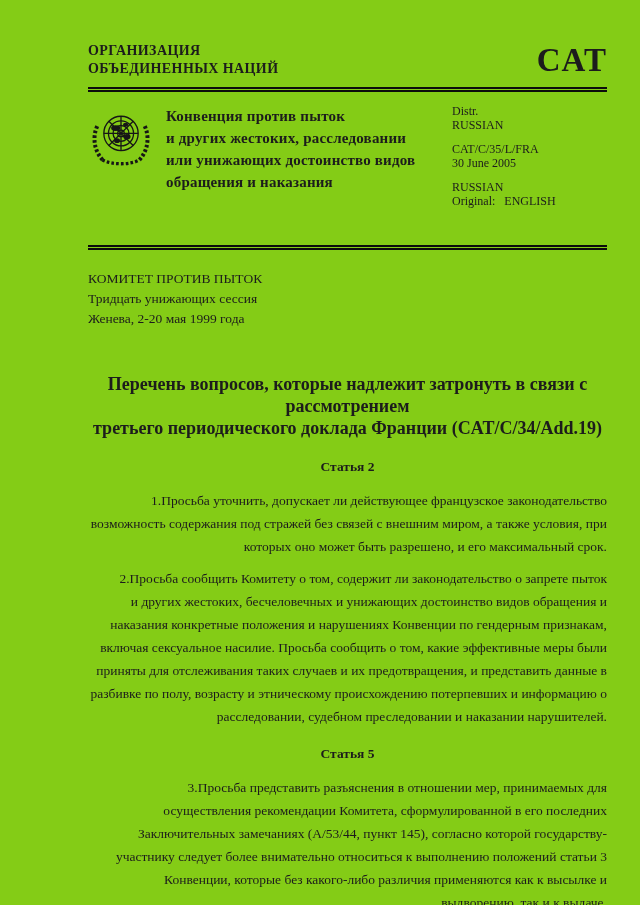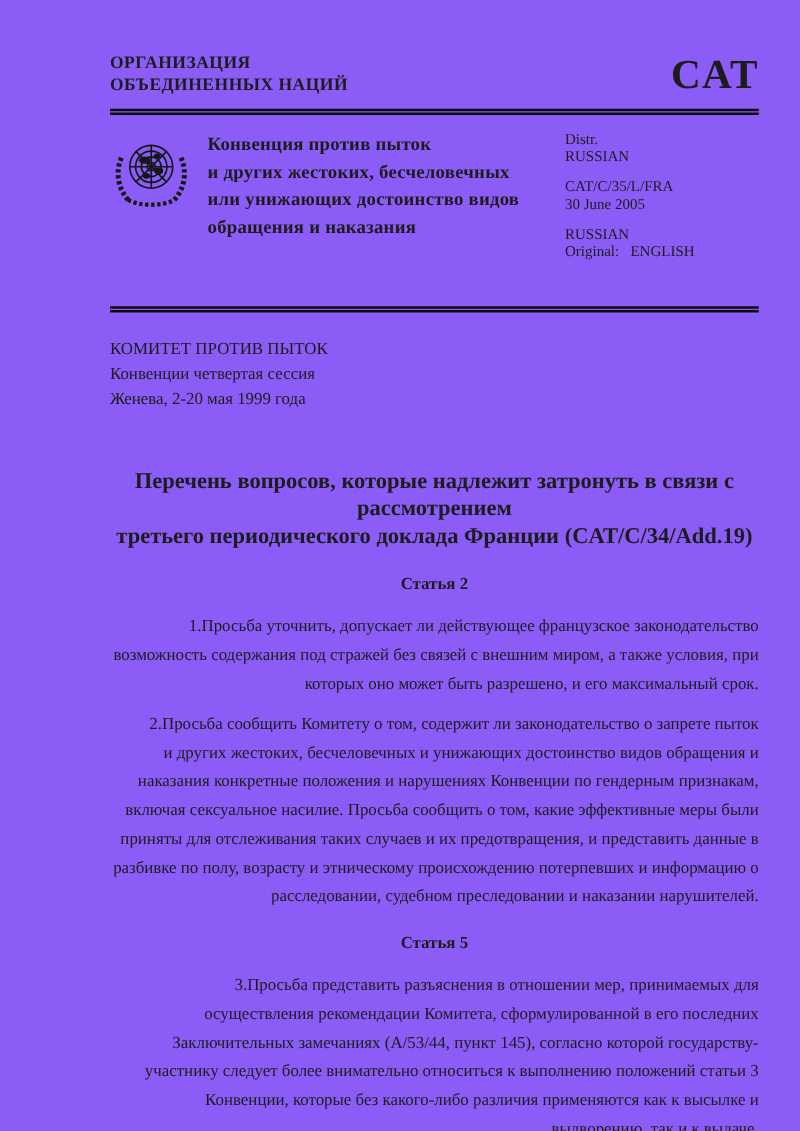--- a/index.html
+++ b/index.html
@@ -5,21 +5,21 @@
   * { margin: 0; padding: 0; box-sizing: border-box; }
   html, body { background: #ffffff; }
   body {
     font-family: "Liberation Serif", "DejaVu Serif", serif;
     color: #1c1c1c;
   }
   .page {
     position: relative;
     width: 640px;
     height: 905px;
-    background: #8b5cf6;
+    background: #84cc16;
     padding: 42px 33px 0 88px;
     overflow: hidden;
   }
 
   
   .masthead-top {
     display: flex;
     justify-content: space-between;
     align-items: flex-end;
     margin-bottom: 9px;
@@ -142,38 +142,38 @@
           <ellipse cx="57" cy="27" rx="4" ry="3"></ellipse>
         </g>
         <g stroke="#161616" stroke-width="6" fill="none" stroke-dasharray="4 3.2">
           <path d="M22 80 C9 66 6 44 15 27"></path>
           <path d="M78 80 C91 66 94 44 85 27"></path>
         </g>
         <path d="M22 80 C34 88 66 88 78 80" stroke="#161616" stroke-width="5" fill="none" stroke-dasharray="4 3.2"></path>
       </svg>
     </div>
     <div class="conv-title">Конвенция против пыток
-и других жестоких, бесчеловечных
+и других жестоких, расследовании
 или унижающих достоинство видов
 обращения и наказания</div>
     <div class="doc-info">
       <div class="info-group">Distr.
 RUSSIAN</div>
       <div class="info-group">CAT/C/35/L/FRA
 30 June 2005</div>
       <div class="info-group">RUSSIAN
 Original:   ENGLISH</div>
     </div>
   </div>
 
   <div class="rule-double rule-b"></div>
 
   <div class="committee">
     <div>КОМИТЕТ ПРОТИВ ПЫТОК</div>
-    <div>Конвенции четвертая сессия</div>
+    <div>Тридцать унижающих сессия</div>
     <div>Женева, 2-20 мая 1999 года</div>
   </div>
 
   <div class="doc-title">Перечень вопросов, которые надлежит затронуть в связи с рассмотрением
 третьего периодического доклада Франции (CAT/C/34/Add.19)</div>
 
   <div class="article-heading">Статья 2</div>
 
   <p class="body-para"><span class="pnum">1.</span><span>Просьба уточнить, допускает ли действующее французское законодательство возможность содержания под стражей без связей с внешним миром, а также условия, при которых оно может быть разрешено, и его максимальный срок.</span></p>
 

